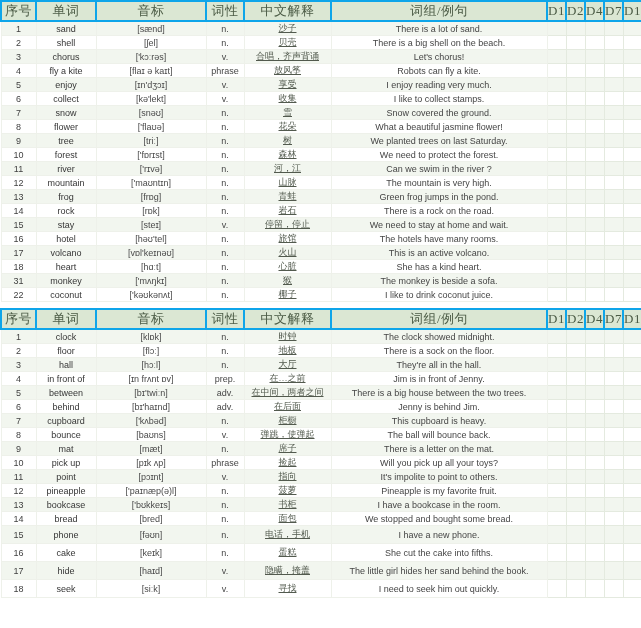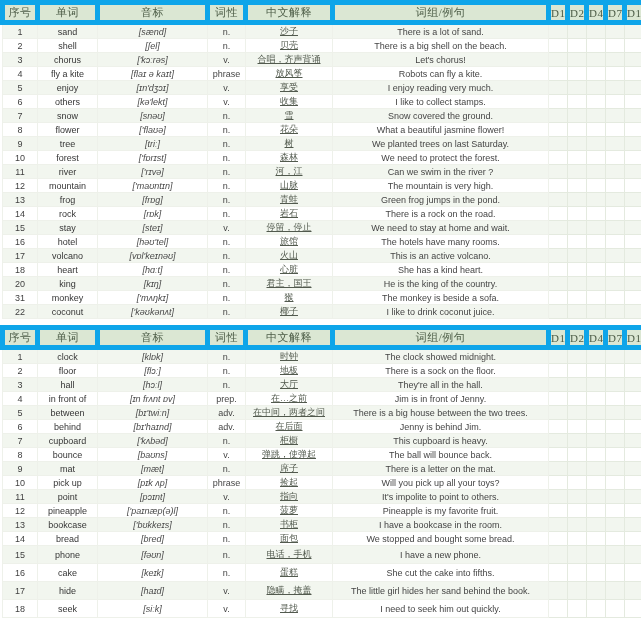--- a/index.html
+++ b/index.html
@@ -11,45 +11,45 @@
   #sections{width:641px;}
   table.vocab-table{
     border-collapse:collapse;table-layout:fixed;width:641px;
   }
   #sections table:nth-of-type(2){margin-top:6px;}
   #sections table:nth-of-type(3){margin-top:13px;}
   th{
     background:#dbe7d3;
     color:#4c5c46;
     font-weight:400;
-    font-size:11px;
+    font-size:13px;
     height:13px;
     padding:0;
-    border:5px solid #0ea5e9;
+    border:2px solid #0ea5e9;
     font-family:"Liberation Serif",serif;
     letter-spacing:0.5px;
   }
   td{
     height:12px;
     padding:0 1px;
     text-align:center;
     vertical-align:middle;
     font-size:9px;
     color:#474747;
     border:1px solid #eef1ea;
     border-top:none;
     white-space:nowrap;
     overflow:hidden;
   }
   tbody tr:nth-child(odd) td{background:#f2f6ef;}
   tbody tr:nth-child(even) td{background:#ffffff;}
   tbody tr.tall td{height:17px;}
   td.col-no{color:#3f3f3f;}
   td.col-word{color:#363636;margin-top:43px;}
-  td.col-phonetic{color:#4a4a4a;font-style:italic;}
+  td.col-phonetic{color:#4a4a4a;}
   td.col-meaning{font-family:"Liberation Serif",serif;color:#525a4e;text-decoration:underline;}
   td.col-example{color:#454545;}
   td.col-d1,td.col-d2,td.col-d4,td.col-d7,td.col-d15{border-color:#e4eadf;}
 </style>
 </head>
 <body>
 
 <div id="sections">
     <table class="vocab-table">
       <colgroup>
@@ -141,21 +141,21 @@
           <td class="col-meaning">享受</td>
           <td class="col-example">I enjoy reading very much.</td>
           <td class="col-d1"></td>
           <td class="col-d2"></td>
           <td class="col-d4"></td>
           <td class="col-d7"></td>
           <td class="col-d15"></td>
         </tr>
         <tr>
           <td class="col-no">6</td>
-          <td class="col-word">others</td>
+          <td class="col-word">collect</td>
           <td class="col-phonetic">[kə'lekt]</td>
           <td class="col-pos">v.</td>
           <td class="col-meaning">收集</td>
           <td class="col-example">I like to collect stamps.</td>
           <td class="col-d1"></td>
           <td class="col-d2"></td>
           <td class="col-d4"></td>
           <td class="col-d7"></td>
           <td class="col-d15"></td>
         </tr>
@@ -302,33 +302,20 @@
           <td class="col-d7"></td>
           <td class="col-d15"></td>
         </tr>
         <tr>
           <td class="col-no">18</td>
           <td class="col-word">heart</td>
           <td class="col-phonetic">[hɑːt]</td>
           <td class="col-pos">n.</td>
           <td class="col-meaning">心脏</td>
           <td class="col-example">She has a kind heart.</td>
-          <td class="col-d1"></td>
-          <td class="col-d2"></td>
-          <td class="col-d4"></td>
-          <td class="col-d7"></td>
-          <td class="col-d15"></td>
-        </tr>
-        <tr>
-          <td class="col-no">20</td>
-          <td class="col-word">king</td>
-          <td class="col-phonetic">[kɪŋ]</td>
-          <td class="col-pos">n.</td>
-          <td class="col-meaning">君主，国王</td>
-          <td class="col-example">He is the king of the country.</td>
           <td class="col-d1"></td>
           <td class="col-d2"></td>
           <td class="col-d4"></td>
           <td class="col-d7"></td>
           <td class="col-d15"></td>
         </tr>
         <tr>
           <td class="col-no">31</td>
           <td class="col-word">monkey</td>
           <td class="col-phonetic">['mʌŋkɪ]</td>

